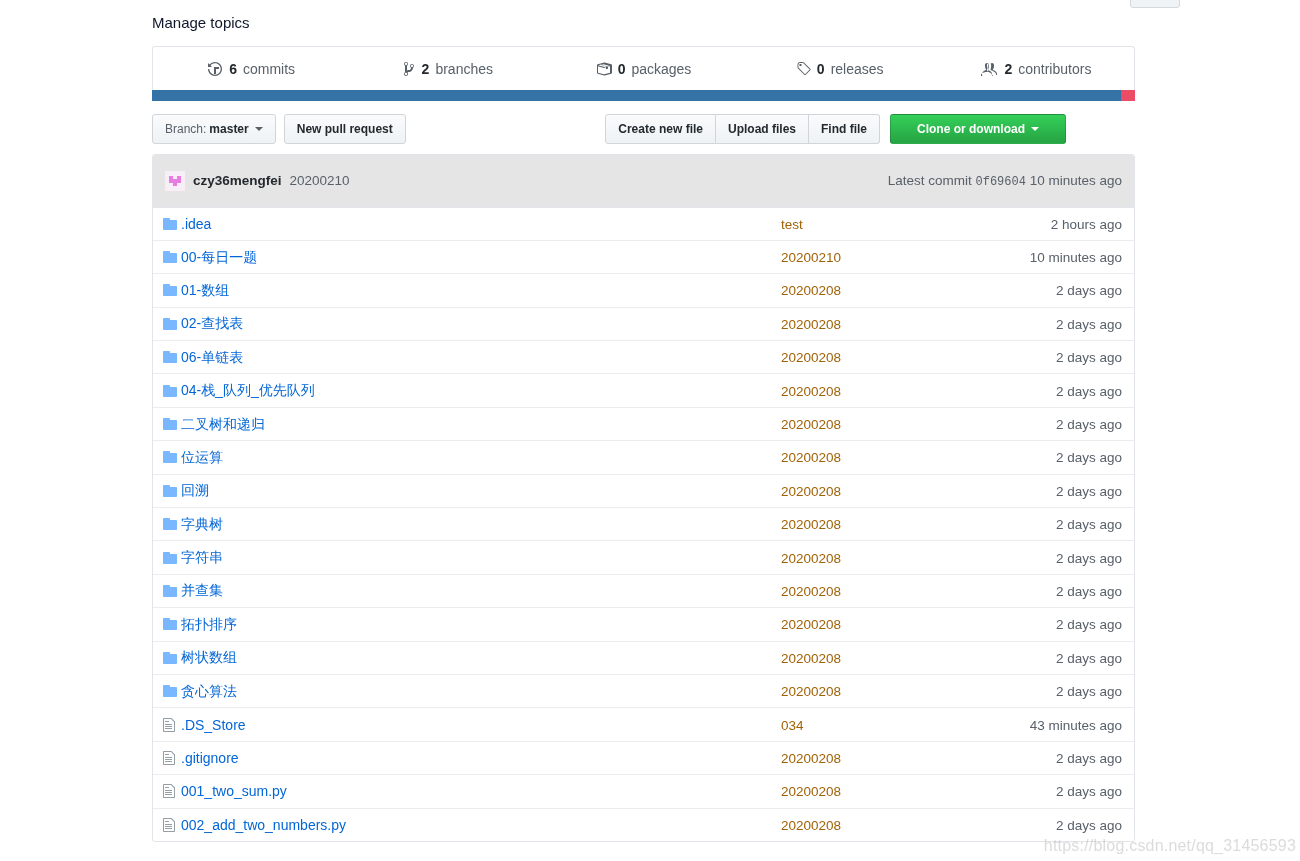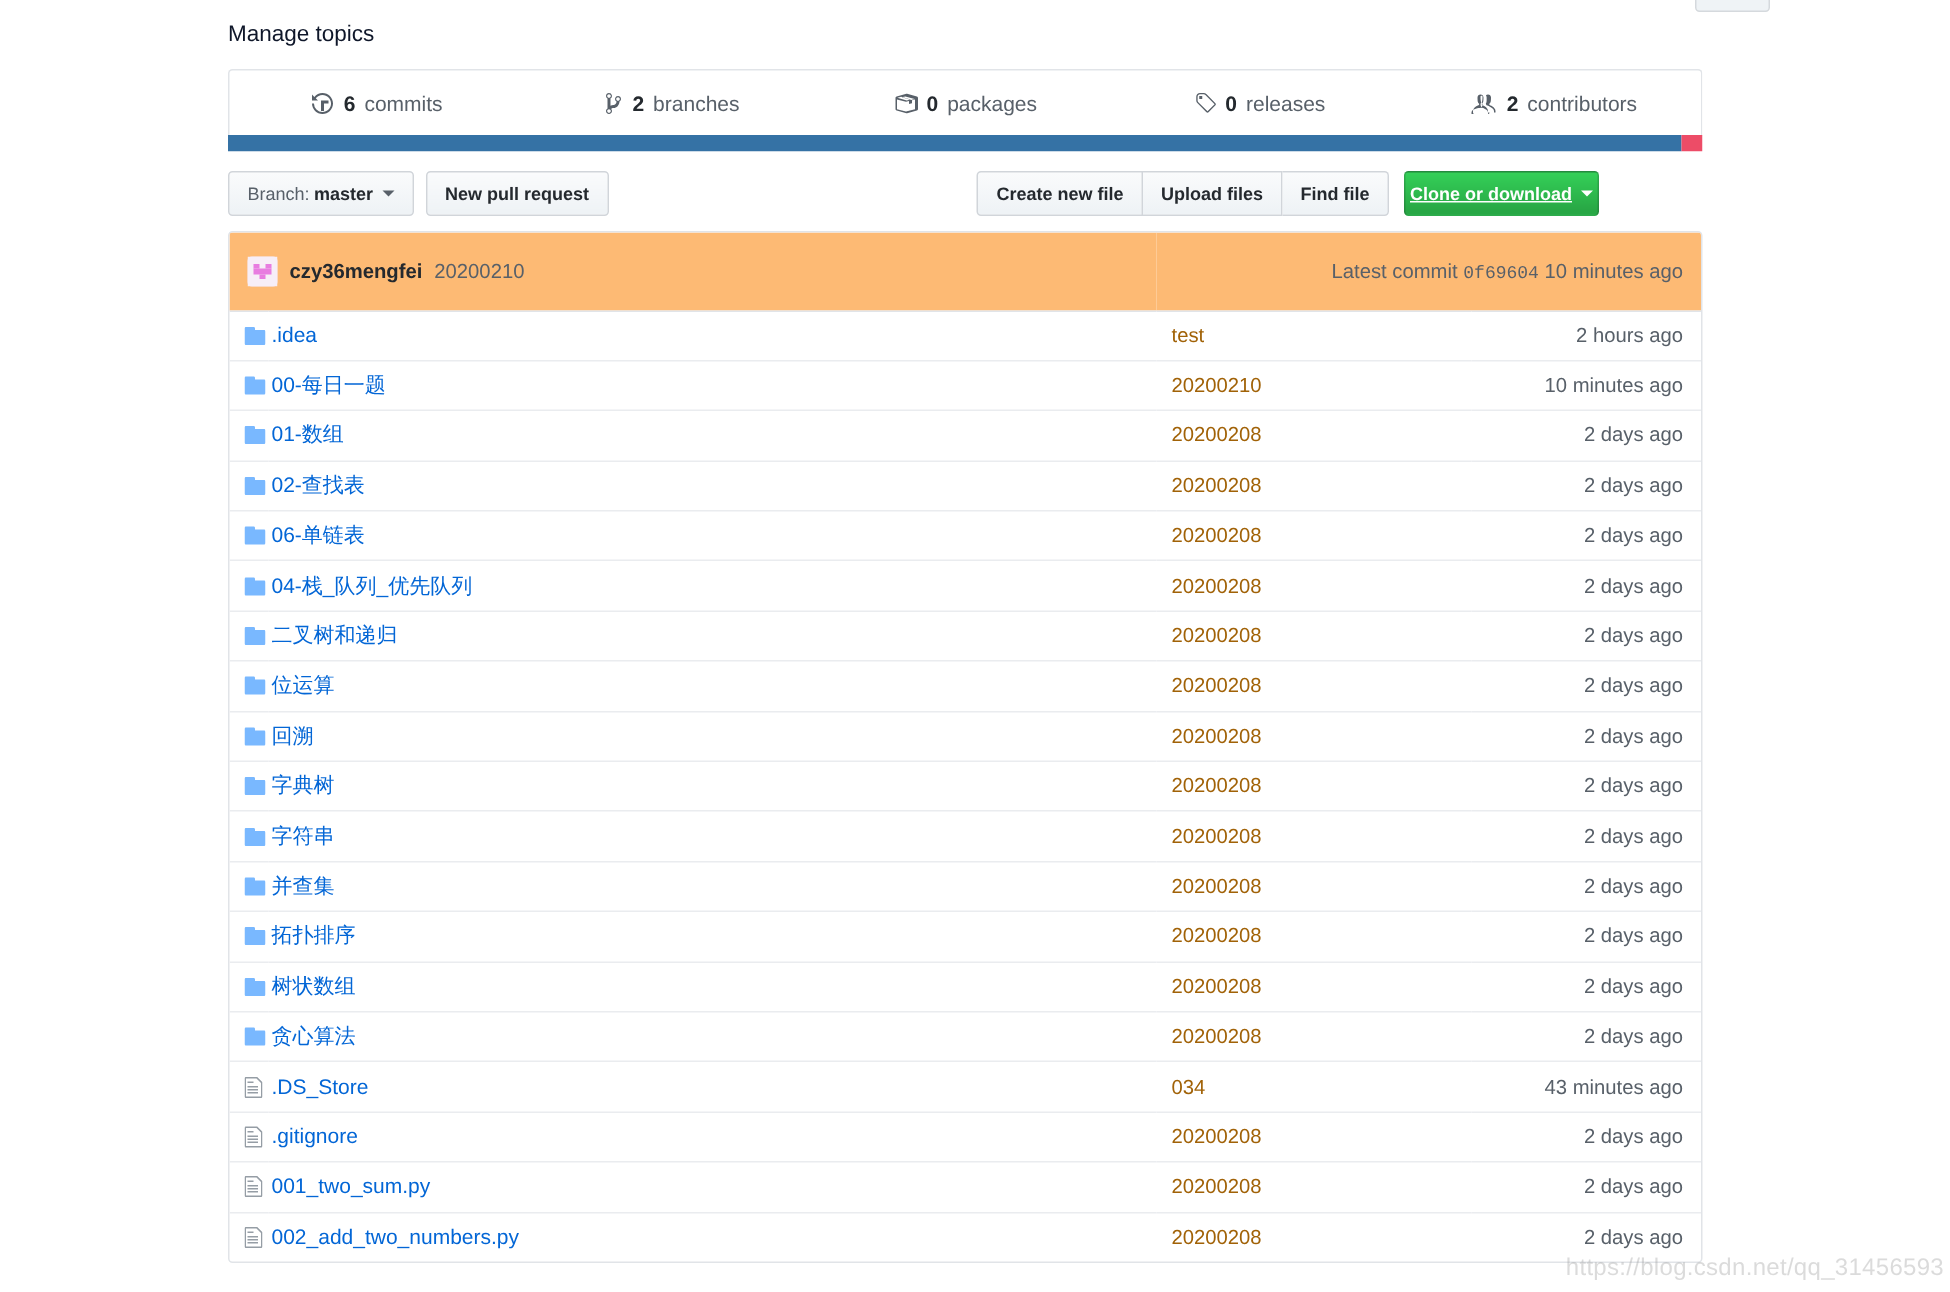--- a/index.html
+++ b/index.html
@@ -128,43 +128,42 @@
   .right-group { position: absolute; right: 0; top: 0; display: flex; align-items: flex-end; }
   .btn-group { display: flex; }
   .btn-group .btn { border-radius: 0; border-left-width: 0; }
   .btn-group .btn:first-child { border-radius: 3px 0 0 3px; border-left-width: 1px; }
   .btn-group .btn:last-child { border-radius: 0 3px 3px 0; }
   .btn-green {
     margin-left: 10px;
     color: #fff;
     background: linear-gradient(-180deg,#34d058 0%,#28a745 90%);
     border: 1px solid rgba(27,31,35,.2);
-    padding: 0 3px;
-    text-decoration: underline;
+    padding: 0 26px;
   }
 
   
   .file-wrap {
     position: absolute;
     left: 152px;
     top: 154px;
     width: 983px;
     border: 1px solid #e1e4e8;
     border-radius: 3px;
     background: #fff;
     overflow: hidden;
   }
   table.files {
     width: 100%;
     border-collapse: collapse;
     table-layout: fixed;
   }
   table.files td { padding: 0; }
 
-  tr.commit-row { background: #fdba74; height: 52px; }
+  tr.commit-row { background: #e5e5e5; height: 52px; }
   tr.commit-row td { border-bottom: 1px solid #e1e4e8; padding: 0 10px; }
   .commit-left {
     display: flex;
     align-items: center;
     gap: 8px;
     font-size: 13.5px;
     color: #586069;
   }
   .avatar {
     width: 20px; height: 20px;

